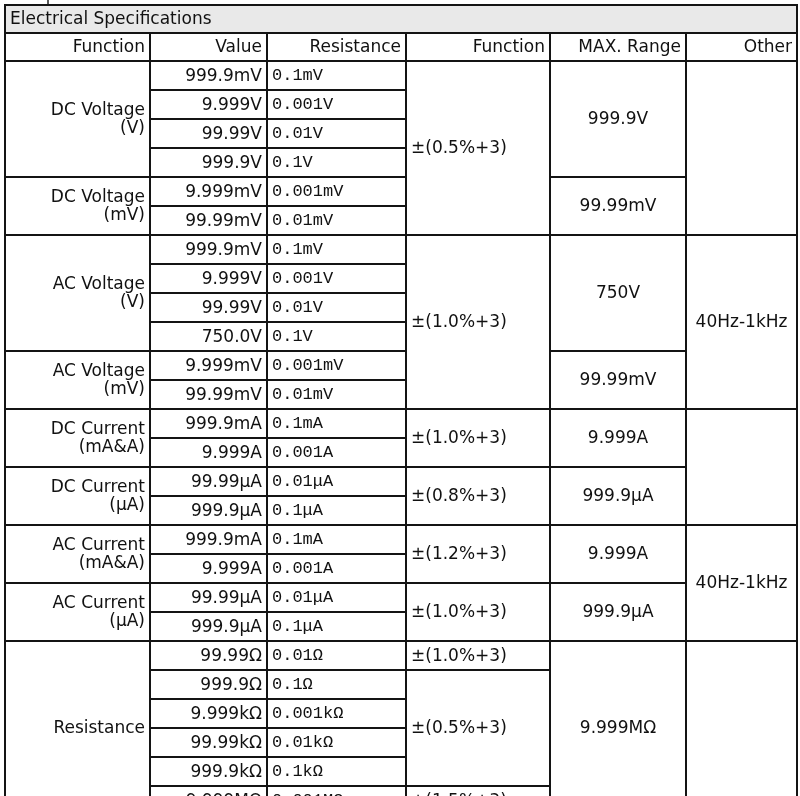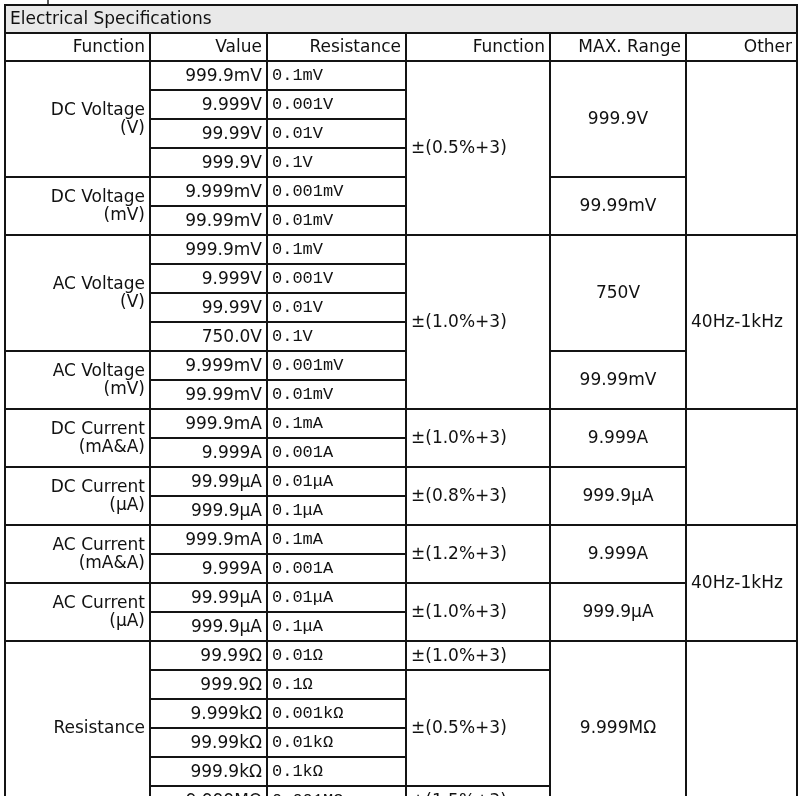--- a/index.html
+++ b/index.html
@@ -62,21 +62,21 @@
     margin-left: 44px;
   }
   .rowcell {
     height: 29px;
   }
   td.c-function  { text-align: right; }
   td.c-range     { text-align: right;   padding-left: 7px; }
   td.c-res       { text-align: left;   padding-left: 7px; font-family: Liberation Mono, monospace; }
   td.c-acc       { text-align: left; }
   td.c-max       { text-align: center; }
-  td.c-other     { }
+  td.c-other     { text-align: center; }
   .fn-line2 { display: block; }
 </style>
 </head>
 <body>
 
 <div id="page">
 
   <div class="top-tick"></div>
 
   <table class="spec">

